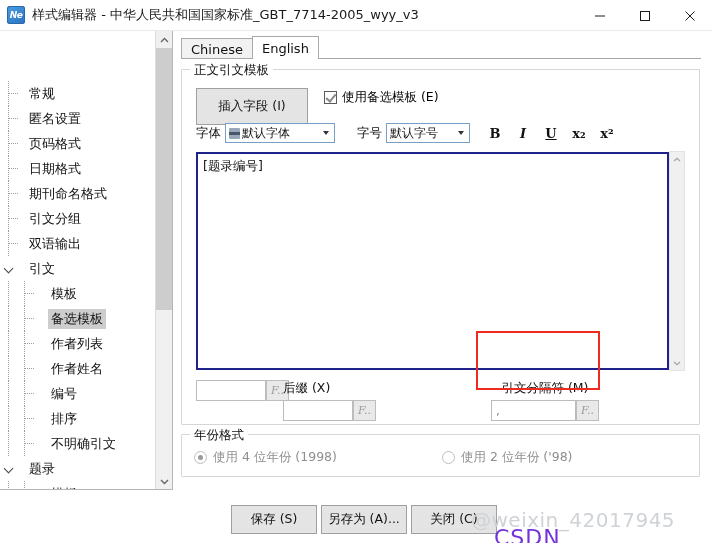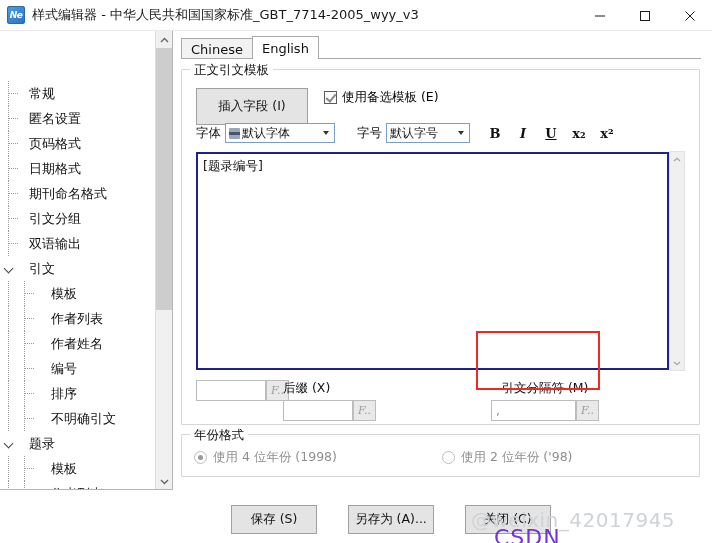--- a/index.html
+++ b/index.html
@@ -207,21 +207,21 @@
     background:#fff;margin-right:6px;position:relative;box-sizing:border-box;flex:0 0 13px;
   }
   .radio.on:after{
     content:"";position:absolute;left:3px;top:3px;width:5px;height:5px;border-radius:50%;background:#9a9a9a;
   }
   
   .footer{
     position:absolute;left:0;top:494px;width:712px;height:49px;background:#ffffff;
   }
   .fbtns{position:absolute;left:231px;top:11px;display:flex;}
-  .fbtns .btn{width:86px;height:29px;margin-right:31px;}
+  .fbtns .btn{width:86px;height:29px;margin-right:4px;}
   
   .wm{
     position:absolute;left:471px;top:508px;font-size:20px;color:#cfd2d6;
     font-family:"DejaVu Sans","Liberation Sans",sans-serif;letter-spacing:.5px;
     pointer-events:none;white-space:nowrap;
   }
   .wm-csdn{
     position:absolute;left:494px;top:509px;font-size:22px;color:#6d28d9;
     letter-spacing:1px;font-family:"DejaVu Sans","Liberation Sans",sans-serif;
     pointer-events:none;opacity:.95;margin-top:16px;
@@ -314,20 +314,28 @@
           </div>
           <span class="lbl">引文</span>
         </div>
         <div class="tnode">
           <div class="dots" style="width: 48px;">
             <div class="vline" style="left: 24px;"></div>
             <div class="vline" style="left: 8px;"></div>
             <div class="hline" style="left: 25px; width: 10px;"></div>
           </div>
           <span class="lbl">模板</span>
+        </div>
+        <div class="tnode sel">
+          <div class="dots" style="width: 48px;">
+            <div class="vline" style="left: 24px;"></div>
+            <div class="vline" style="left: 8px;"></div>
+            <div class="hline" style="left: 25px; width: 10px;"></div>
+          </div>
+          <span class="lbl">备选模板</span>
         </div>
         <div class="tnode">
           <div class="dots" style="width: 48px;">
             <div class="vline" style="left: 24px;"></div>
             <div class="vline" style="left: 8px;"></div>
             <div class="hline" style="left: 25px; width: 10px;"></div>
           </div>
           <span class="lbl">作者列表</span>
         </div>
         <div class="tnode">

